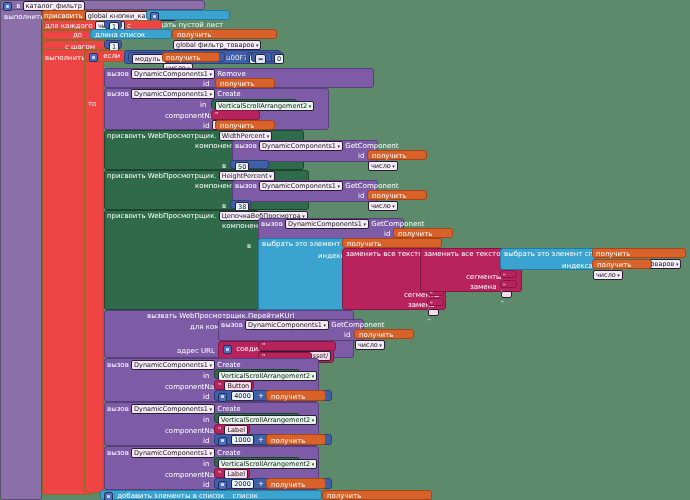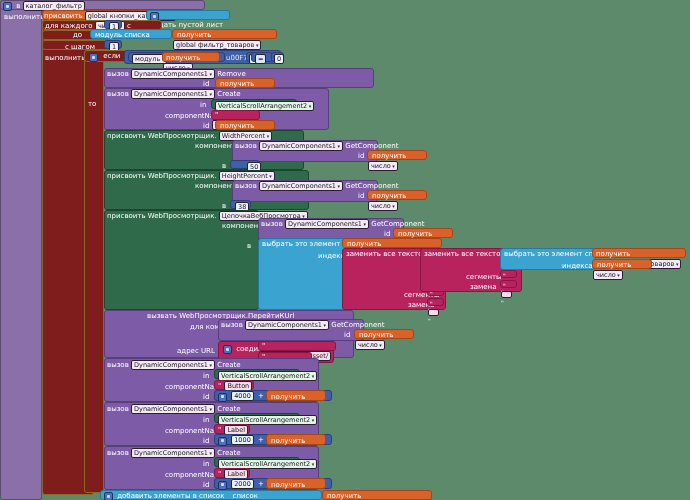--- a/index.html
+++ b/index.html
@@ -24,21 +24,21 @@
   .fld.txt{background:#f7dce9;}
   .fld.grn{background:#e3f4e8;}
   .fld::after{content:" \25BE";font-size:5px;color:#333;}
   .fld.nodd::after{content:"";}
   .ic{display:inline-block;width:7px;height:7px;border-radius:2px;
       background:#4a6fc4;border:1px solid #223258;vertical-align:middle;position:relative;}
   .ic::after{content:"";position:absolute;left:1.5px;top:1.5px;width:3px;height:3px;
       border-radius:1px;background:#cfe0ff;}
   
   .c-evt{background:#8a6fa8;border:1px solid #5d4a73;}      
-  .c-ctl{background:#7f1d1d;border:1px solid #8a6b25;}      
+  .c-ctl{background:#ef4444;border:1px solid #8a6b25;}      
   .c-logic{background:#3f5fa8;border:1px solid #2b4178;}    
   .c-math{background:#3f5fa8;border:1px solid #2b4178;}
   .c-var{background:#d9622b;border:1px solid #a54618;}      
   .c-proc{background:#7d5ba6;border:1px solid #57407a;}     
   .c-txt{background:#b8235e;border:1px solid #851843;}      
   .c-lst{background:#3ba3d0;border:1px solid #2578a0;}      
   .c-comp{background:#2f6b4a;border:1px solid #1d452f;}     
   .c-set{background:#2f6b4a;border:1px solid #1d452f;}
   .row{position:absolute;white-space:nowrap;}
 </style>
@@ -71,21 +71,21 @@
   <span class="fld">число</span>
   <span class="lbl">с</span>
 </div>
 <div class="blk c-math" style="left:104px;top:20px;width:18px;height:9px;">
   <span class="fld num nodd" style="margin:0.5px 0 0 4px;">1</span>
 </div>
 
 <div class="blk c-ctl" style="left:42px;top:30px;width:70px;height:10px;"></div>
 <div class="row lbl" style="left:73px;top:31px;">до</div>
 <div class="blk c-lst" style="left:90px;top:29px;width:82px;height:10px;">
-  <span class="lbl" style="display:inline-block;margin:1px 2px 0 4px;">модуль списка</span>
+  <span class="lbl" style="display:inline-block;margin:1px 2px 0 4px;">длина список</span>
   <span class="lbl" style="display:inline-block;margin-top:1px;">список</span>
 </div>
 <div class="blk c-var" style="left:172px;top:29px;width:105px;height:10px;">
   <span class="lbl" style="display:inline-block;margin:1px 2px 0 4px;">получить</span>
   <span class="fld">global фильтр_товаров</span>
 </div>
 
 <div class="blk c-ctl" style="left:42px;top:40px;width:70px;height:10px;"></div>
 <div class="row lbl" style="left:65px;top:43px;">с шагом</div>
 <div class="blk c-math" style="left:104px;top:40px;width:18px;height:9px;">
@@ -164,21 +164,21 @@
   <span class="lbl">вызов</span>
   <span class="fld">DynamicComponents1</span>
   <span class="lbl">GetComponent</span>
 </div>
 <div class="row lbl" style="left:358px;top:152px;">id</div>
 <div class="blk c-var" style="left:367px;top:150px;width:60px;height:10px;">
   <span class="lbl" style="display:inline-block;margin:1px 2px 0 4px;">получить</span>
   <span class="fld">число</span>
 </div>
 <div class="row lbl" style="left:222px;top:162px;">в</div>
-<div class="blk c-math" style="left:230px;top:160px;width:30px;height:9px;padding-left:12px;">
+<div class="blk c-math" style="left:230px;top:160px;width:39px;height:9px;">
   <span class="fld num nodd" style="margin:0.5px 0 0 4px;">50</span>
 </div>
 
 <div class="blk c-set" style="left:104px;top:170px;width:205px;height:40px;"></div>
 <div class="row" style="left:107px;top:171px;">
   <span class="lbl">присвоить WebПросмотрщик.</span>
   <span class="fld">HeightPercent</span>
 </div>
 <div class="row lbl" style="left:195px;top:182px;">компонента</div>
 <div class="blk c-proc" style="left:232px;top:180px;width:146px;height:22px;"></div>

